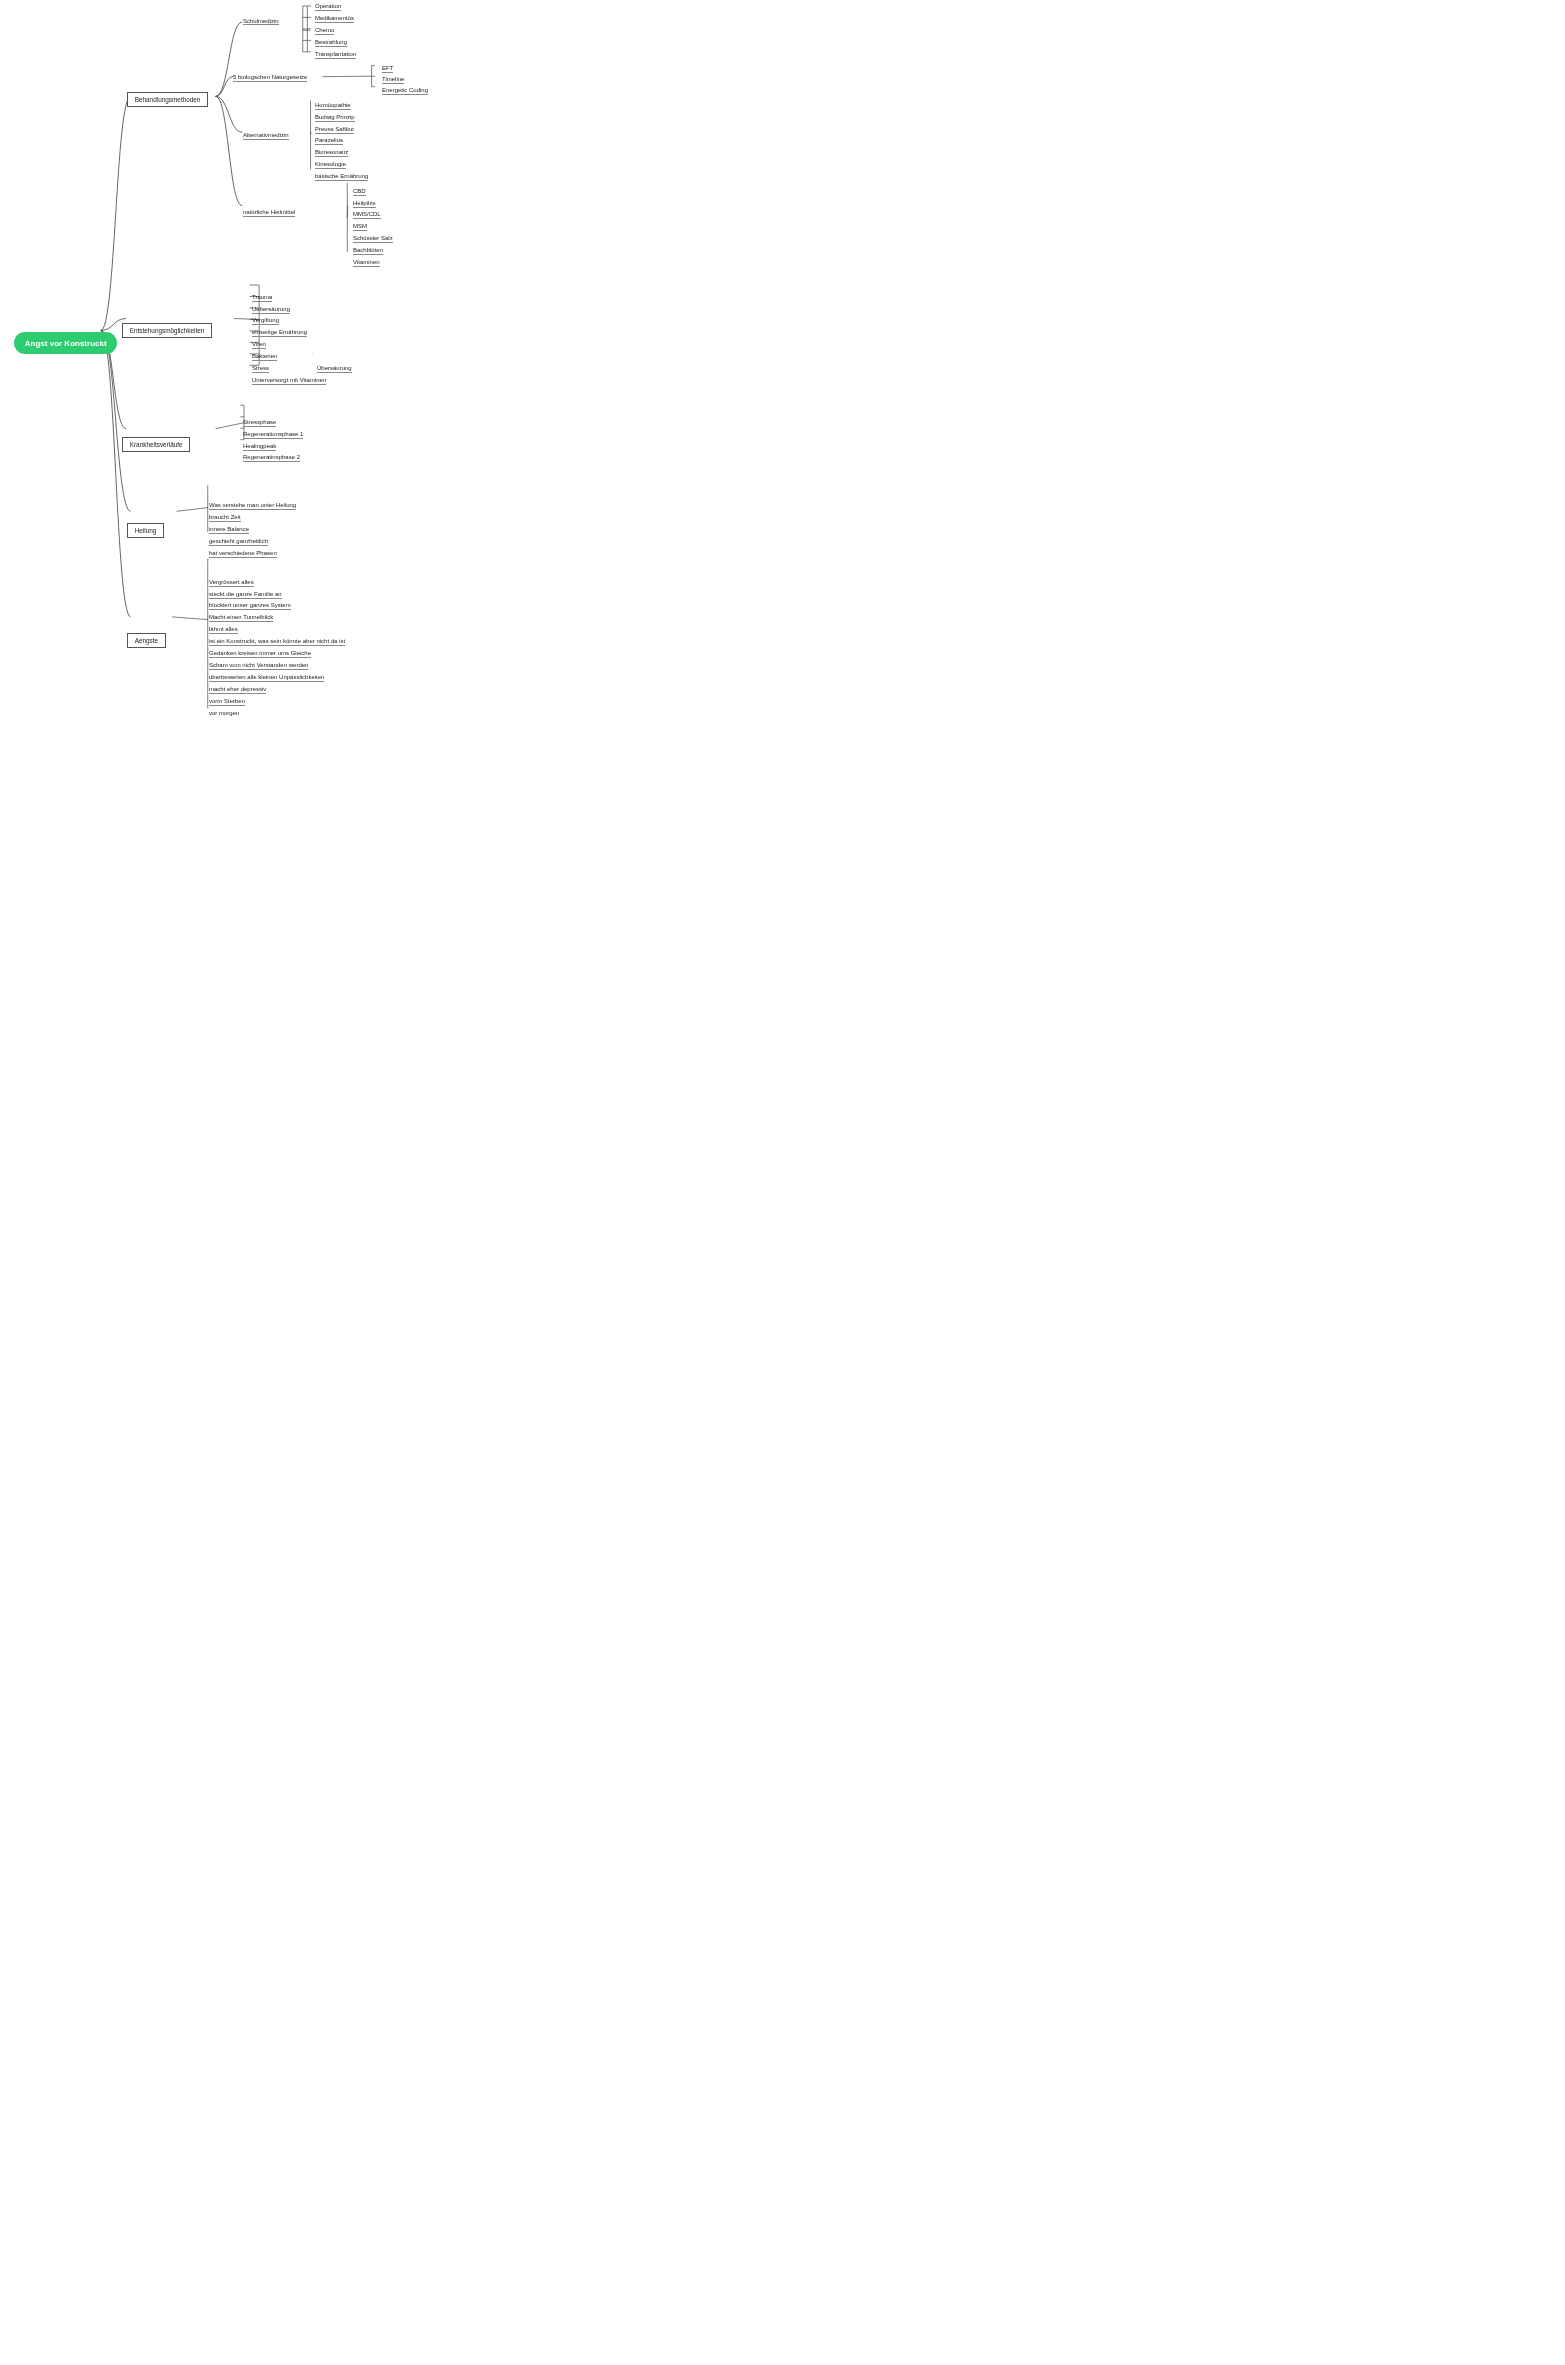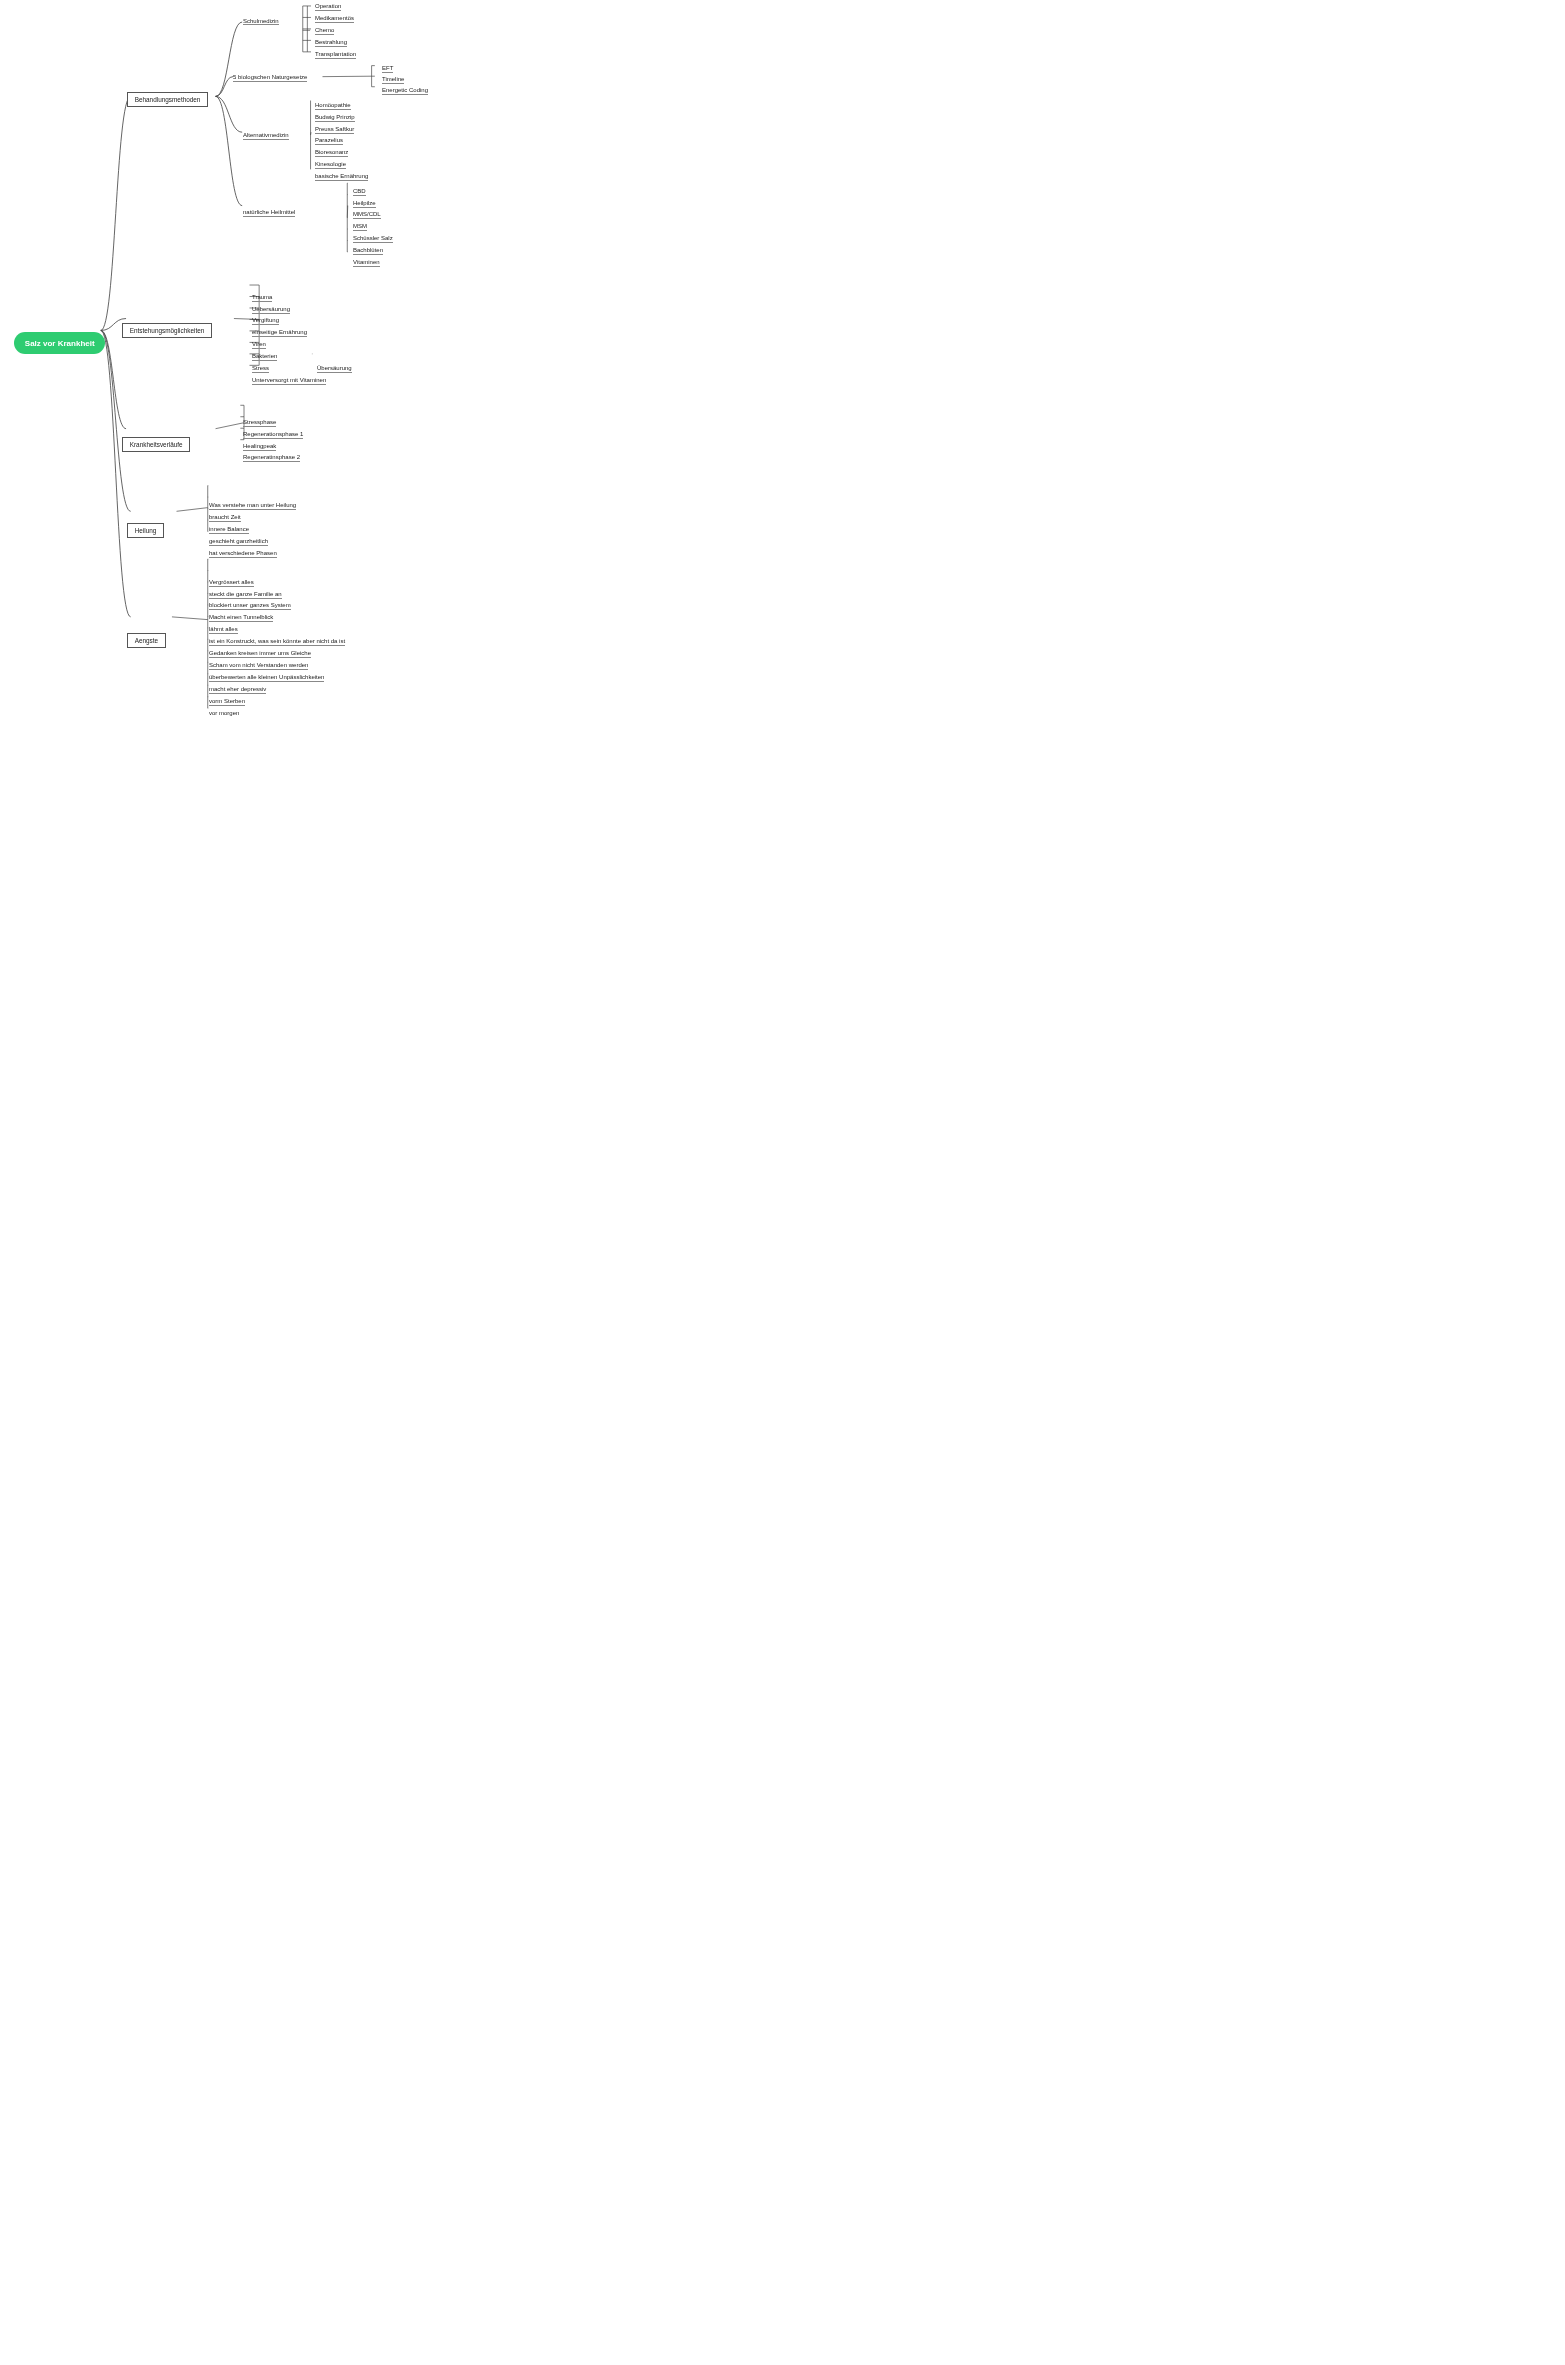--- a/index.html
+++ b/index.html
@@ -136,21 +136,21 @@
       <line x1="433" y1="1443" x2="434" y2="1443" stroke="#444" stroke-width="1.5"></line>
       <line x1="433" y1="1468" x2="434" y2="1468" stroke="#444" stroke-width="1.5"></line>
       <line x1="433" y1="1493" x2="434" y2="1493" stroke="#444" stroke-width="1.5"></line>
       <line x1="433" y1="1518" x2="434" y2="1518" stroke="#444" stroke-width="1.5"></line>
       <line x1="433" y1="1543" x2="434" y2="1543" stroke="#444" stroke-width="1.5"></line>
       <line x1="433" y1="1350" x2="355" y2="1344" stroke="#444" stroke-width="1.5"></line>
       <line x1="650" y1="13" x2="650" y2="113" stroke="#444" stroke-width="1.5"></line>
     </svg>
 
   <div class="node node-center" style="left:14.3px; top:332px;">
-    <span>Salz vor Krankheit</span>
+    <span>Angst vor Konstruckt</span>
   </div>
 
   <div class="node node-box" style="left:127px; top:92px;">
     <span>Behandlungsmethoden</span>
   </div>
 
   <div class="node node-leaf" style="left:243px; top:17.7px;">Schulmedizin</div>
 
   <div class="node node-leaf" style="left:315px; top:3.3px;">Operation</div>
   <div class="node node-leaf" style="left:315px; top:15.3px;">Medikamentös</div>

